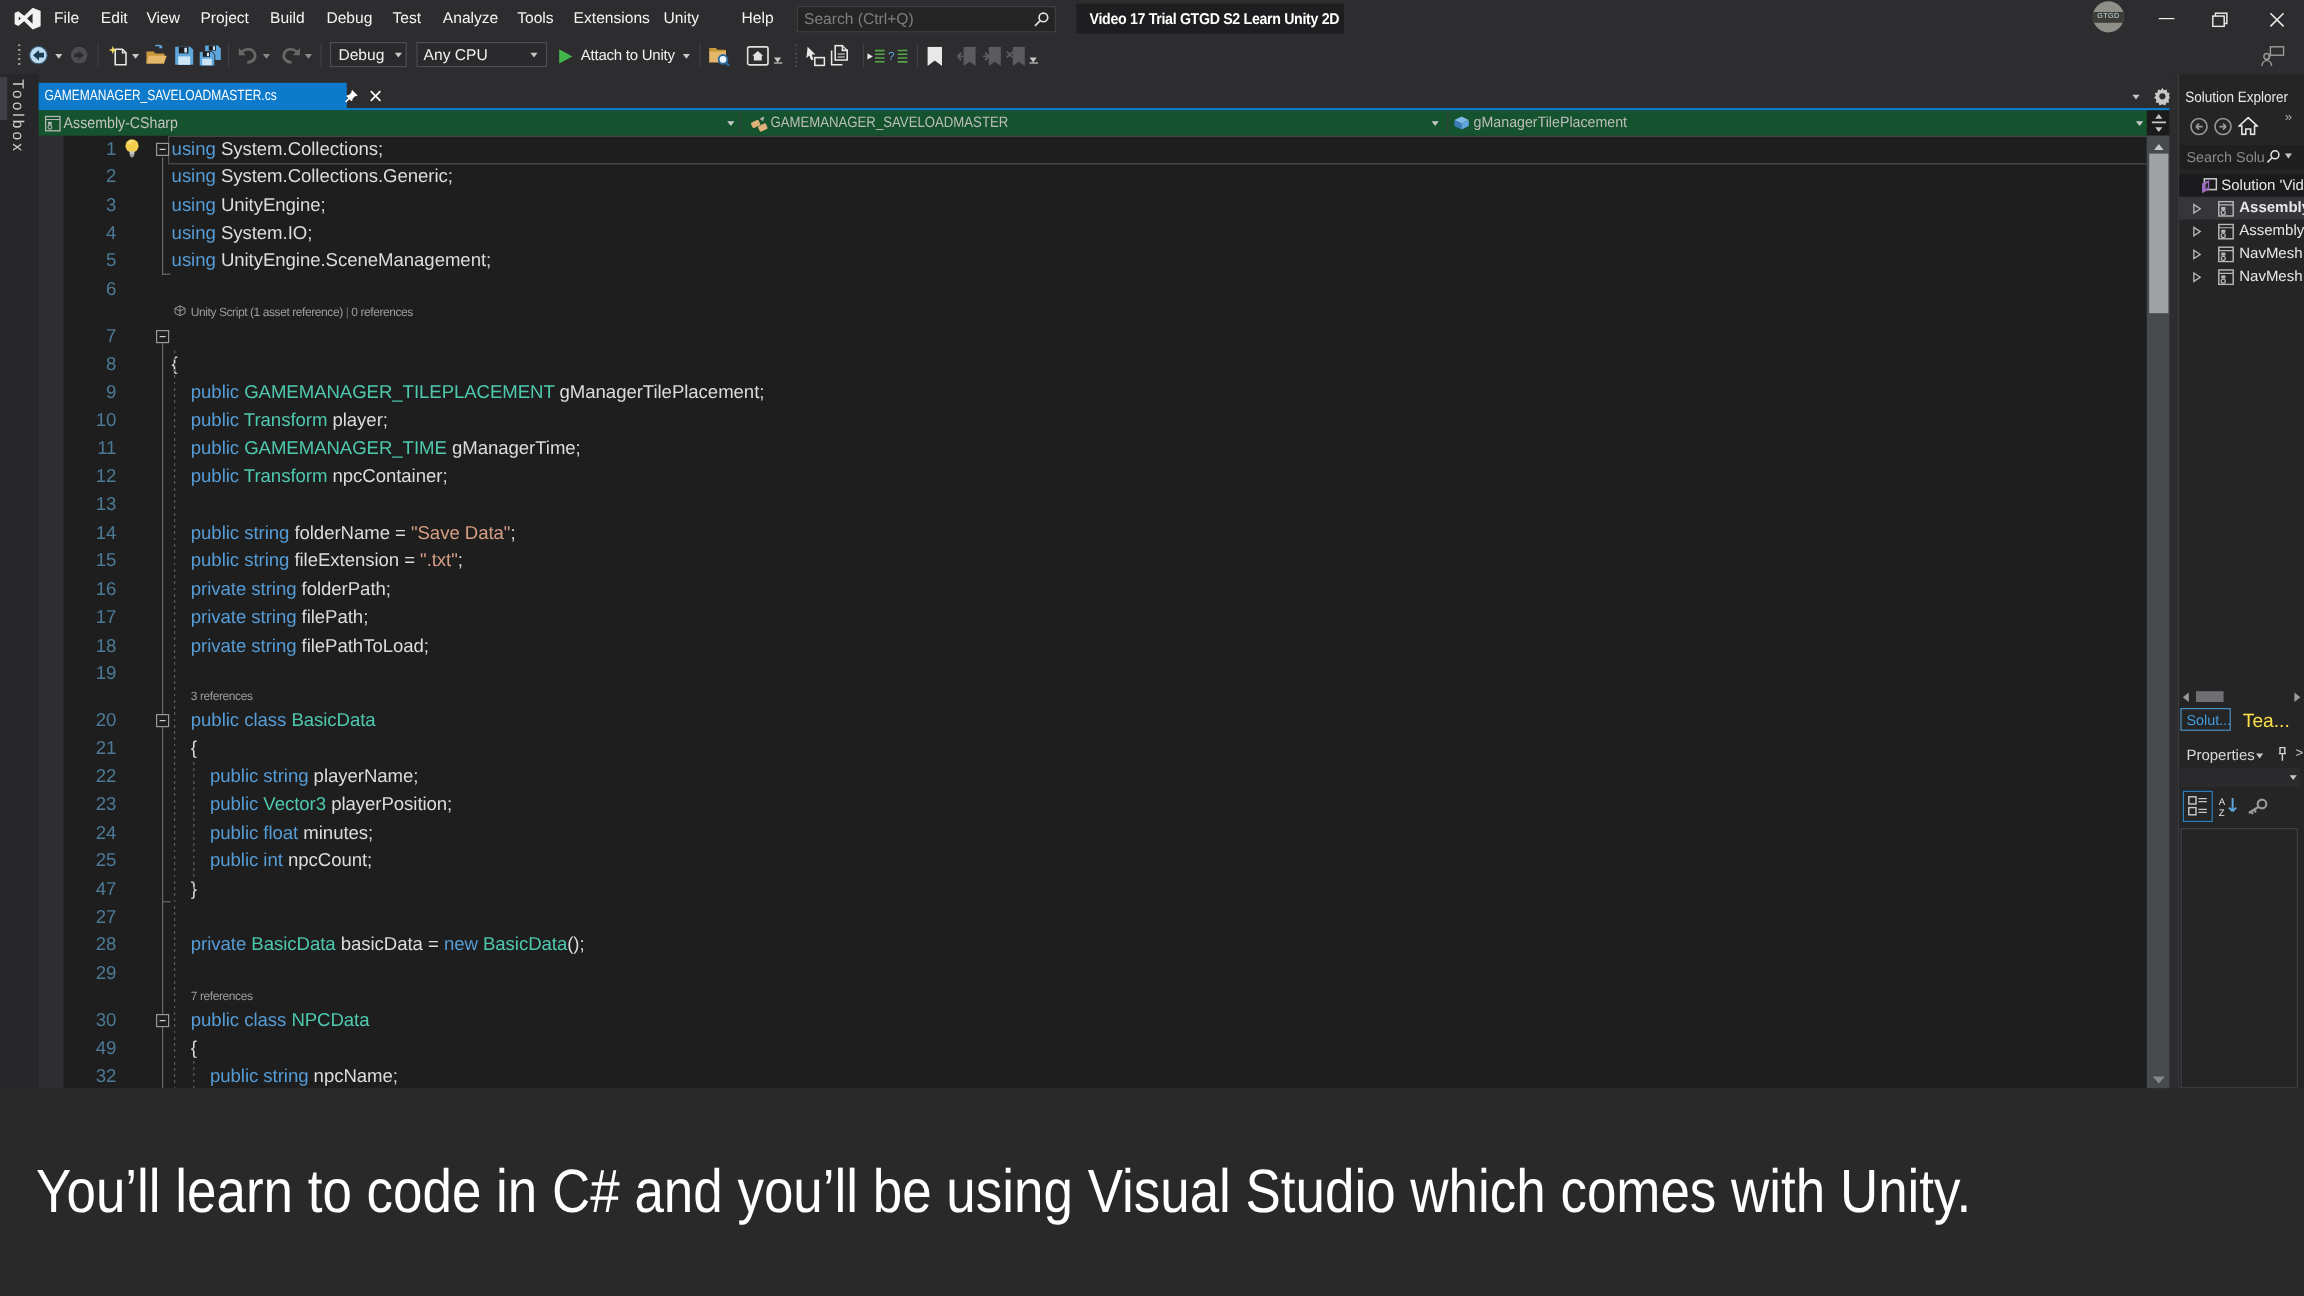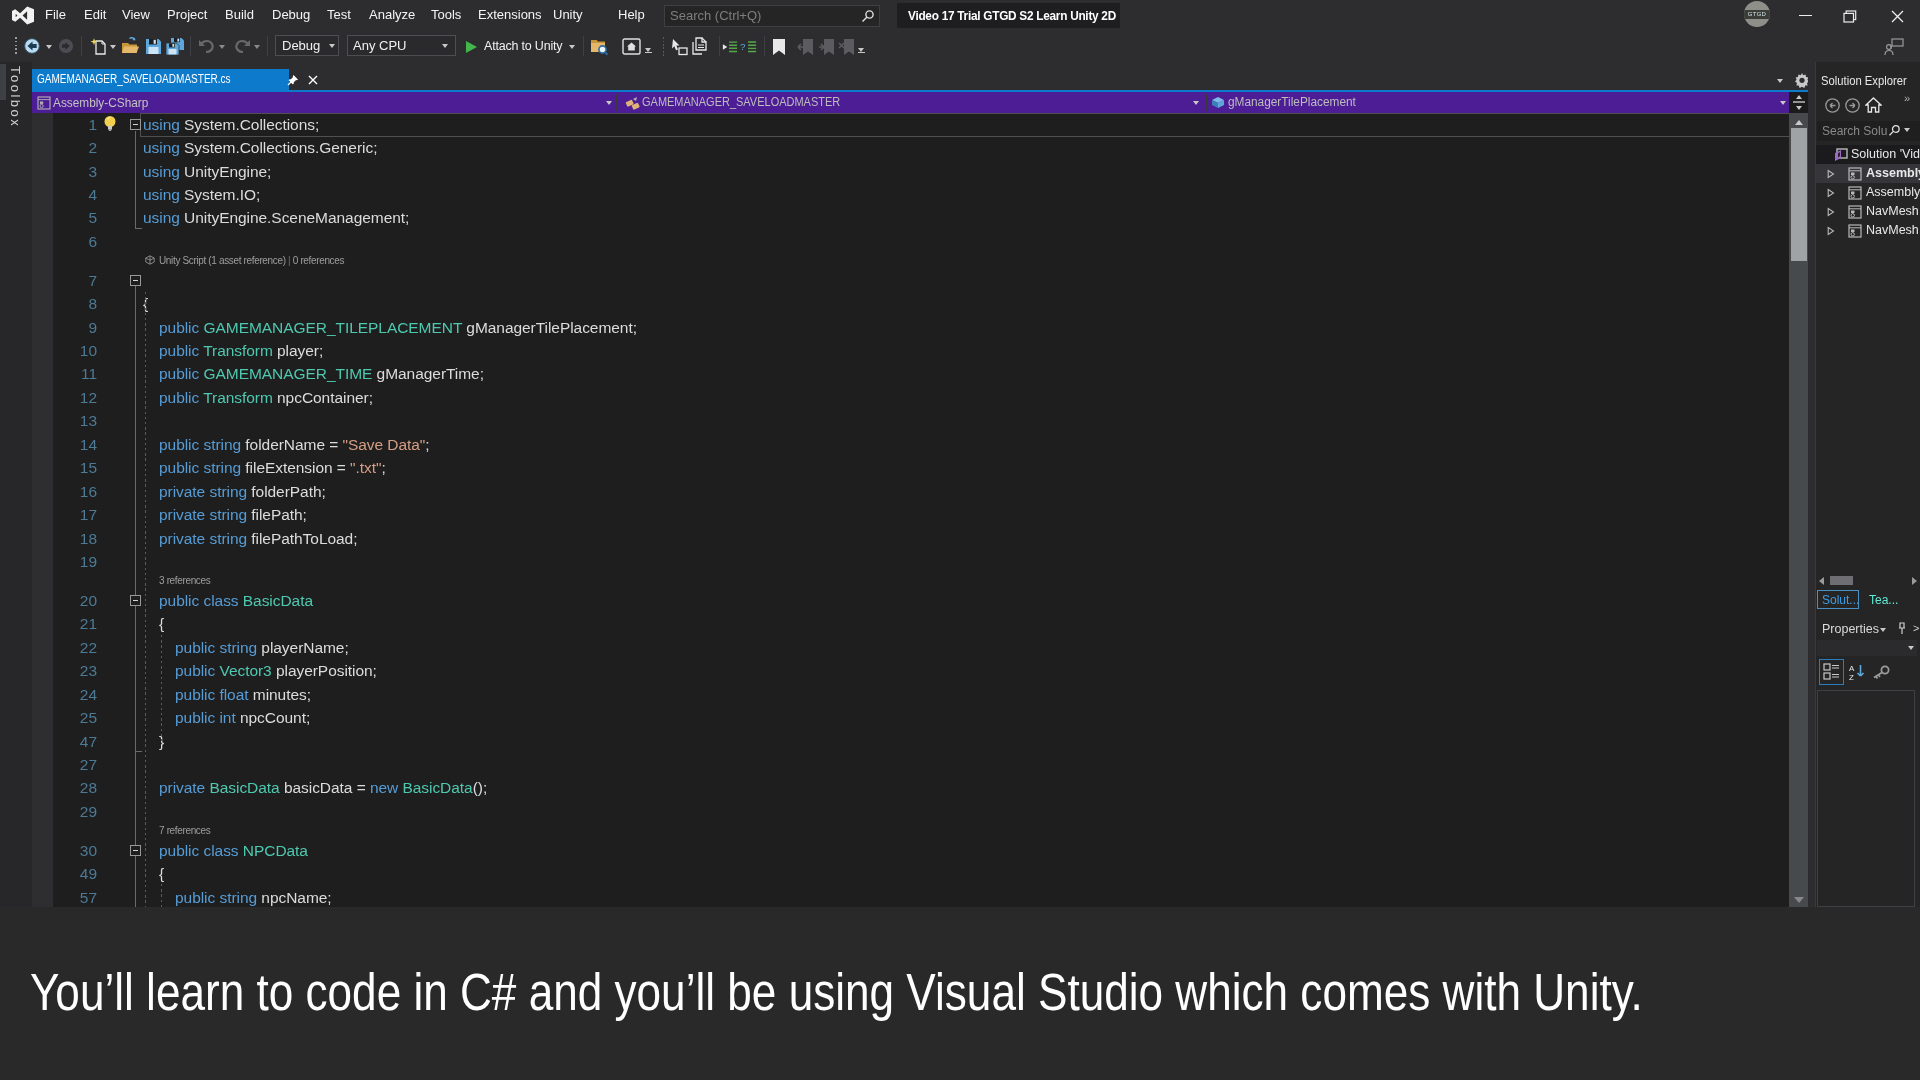--- a/index.html
+++ b/index.html
@@ -6,21 +6,21 @@
 .titlebar{left:0;top:0;width:1920px;height:30px;background:#2d2d30}
 .menu{top:0;height:30px;line-height:30px;font-size:13px;color:#f4f4f4}
 .searchbox{left:664px;top:5px;width:216px;height:22px;background:#252526;border:1px solid #3f3f42;color:#7e7e7e;font-size:13px;line-height:20px;padding-left:5px}
 .vtitle{left:897px;top:3px;width:223px;height:25px;background:#1e1e20;color:#fff;font-size:13px;font-weight:700;line-height:25px;letter-spacing:-0.3px}
 .toolbar{left:0;top:0;width:1920px;height:92px}
 .sep{top:36px;width:1px;height:20px;background:#3f3f46}
 .caret{width:0;height:0;border-left:3.5px solid transparent;border-right:3.5px solid transparent;border-top:4px solid #c8c8c8}
 .combo{top:35px;height:21px;background:#2a2a2d;border:1px solid #4d4d52;color:#f0f0f0;font-size:13px;line-height:19px}
 .tab{left:32px;top:69px;width:257px;height:21px;background:#0d7acc;color:#fff;font-size:12.3px;line-height:21px}
 .tabline{left:32px;top:90px;width:1776px;height:2px;background:#0d7acc}
-.crumb{left:32px;top:92px;width:1776px;height:21px;background:#4c1d95;color:#c3c3c3;font-size:13px}
+.crumb{left:32px;top:92px;width:1776px;height:21px;background:#14532d;color:#c3c3c3;font-size:13px}
 .crumbtext{top:0;height:21px;line-height:21px}
 .csep{top:2px;width:1px;height:17px;background:#3a3a3d}
 .toolboxstrip{left:0;top:62px;width:32px;height:845px;background:#27272a}
 .editor{left:32px;top:113px;width:1757px;height:794px;background:#1e1e1e}
 .gutter{left:0;top:0;width:21px;height:794px;background:#2e2e31}
 .row{position:absolute;left:0;width:100%;height:23.45px;line-height:23.45px;font-size:15.5px;letter-spacing:-0.05px}
 .num{position:absolute;left:28px;width:37px;text-align:right;color:#4d7a96}
 .ct{position:absolute;white-space:pre;color:#dcdcdc}
 .ct i,.lens i{font-style:normal}
 .k{color:#569cd6}.t{color:#4ec9b0}.s{color:#d69d85}
@@ -323,21 +323,21 @@
 <div class="lens" style="top:823.3px;left:127px">7 references</div>
 <div class="row" style="top:838.6px">
       <span class="num">30</span>
       <span class="ct" style="left:127px"><i class="k">public</i> <i class="k">class</i> <i class="t">NPCData</i></span>
     </div>
 <div class="row" style="top:862.0px">
       <span class="num">49</span>
       <span class="ct" style="left:127px">{</span>
     </div>
 <div class="row" style="top:885.5px">
-      <span class="num">57</span>
+      <span class="num">32</span>
       <span class="ct" style="left:143px"><i class="k">public</i> <i class="k">string</i> npcName;</span>
     </div>
 <div class="fbox" style="top:118.8px"></div>
     <div class="fbox" style="top:274.8px"></div>
     <div class="fbox" style="top:595.0px"></div>
     <div class="fbox" style="top:844.8px"></div>
 <div class="a vline" style="top:131px;height:98px"></div>
     <div class="a" style="left:103px;top:228px;width:7px;height:1px;background:#6a6a6a"></div>
     <div class="a vline" style="top:286px;height:621px"></div>
     <div class="a" style="left:103px;top:751px;width:7px;height:1px;background:#6a6a6a"></div>
@@ -488,21 +488,21 @@
           <path d="M1 3.8 H13" stroke="#b8b8b8" stroke-width="1"></path>
           <rect x="3" y="5.5" width="3.5" height="2.5" fill="#b8b8b8"></rect>
           <circle cx="4.7" cy="10.3" r="1.7" fill="none" stroke="#b8b8b8" stroke-width="1"></circle>
         </svg></span>
       <span class="a" style="left:50px;white-space:nowrap">NavMesh</span>
     </div>
   <div class="a" style="left:3px;top:515px;width:0;height:0;border-top:4px solid transparent;border-bottom:4px solid transparent;border-right:5px solid #9a9a9a"></div>
   <div class="a" style="left:14px;top:514px;width:23px;height:9px;background:#6e6e73"></div>
   <div class="a" style="left:96px;top:515px;width:0;height:0;border-top:4px solid transparent;border-bottom:4px solid transparent;border-left:5px solid #9a9a9a"></div>
   <div class="a" style="left:1px;top:528px;width:42px;height:19px;border:1px solid #4a90c4;color:#419ce0;font-size:12px;line-height:18px;text-align:left;padding-left:4px">Solut...</div>
-  <span class="a" style="left:53px;top:531px;color:#5eead4;font-size:12px">Tea...</span>
+  <span class="a" style="left:53px;top:531px;color:#fde047;font-size:16px">Tea...</span>
   <span class="a" style="left:6px;top:560px;color:#dadada;font-size:12.5px">Properties</span>
   <div class="a caret" style="left:64px;top:566px"></div>
   <svg class="a" style="left:80px;top:560px" width="12" height="13" viewBox="0 0 12 13">
       <path d="M4 1 H8 V6 H4 Z M3 6 H9 M6 6 V12" stroke="#d0d0d0" stroke-width="1.2" fill="none"></path>
     </svg>
   <span class="a" style="left:97px;top:560px;color:#d0d0d0;font-size:11px">&gt;</span>
   <div class="a" style="left:1px;top:578px;width:100px;height:16px;background:#2b2b2e"></div>
   <div class="a caret" style="left:92px;top:584px"></div>
   <div class="a" style="left:3px;top:597px;width:25px;height:26px;border:1px solid #2a7ebd"></div>
   <svg class="a" style="left:7px;top:601px" width="17" height="17" viewBox="0 0 17 17">

